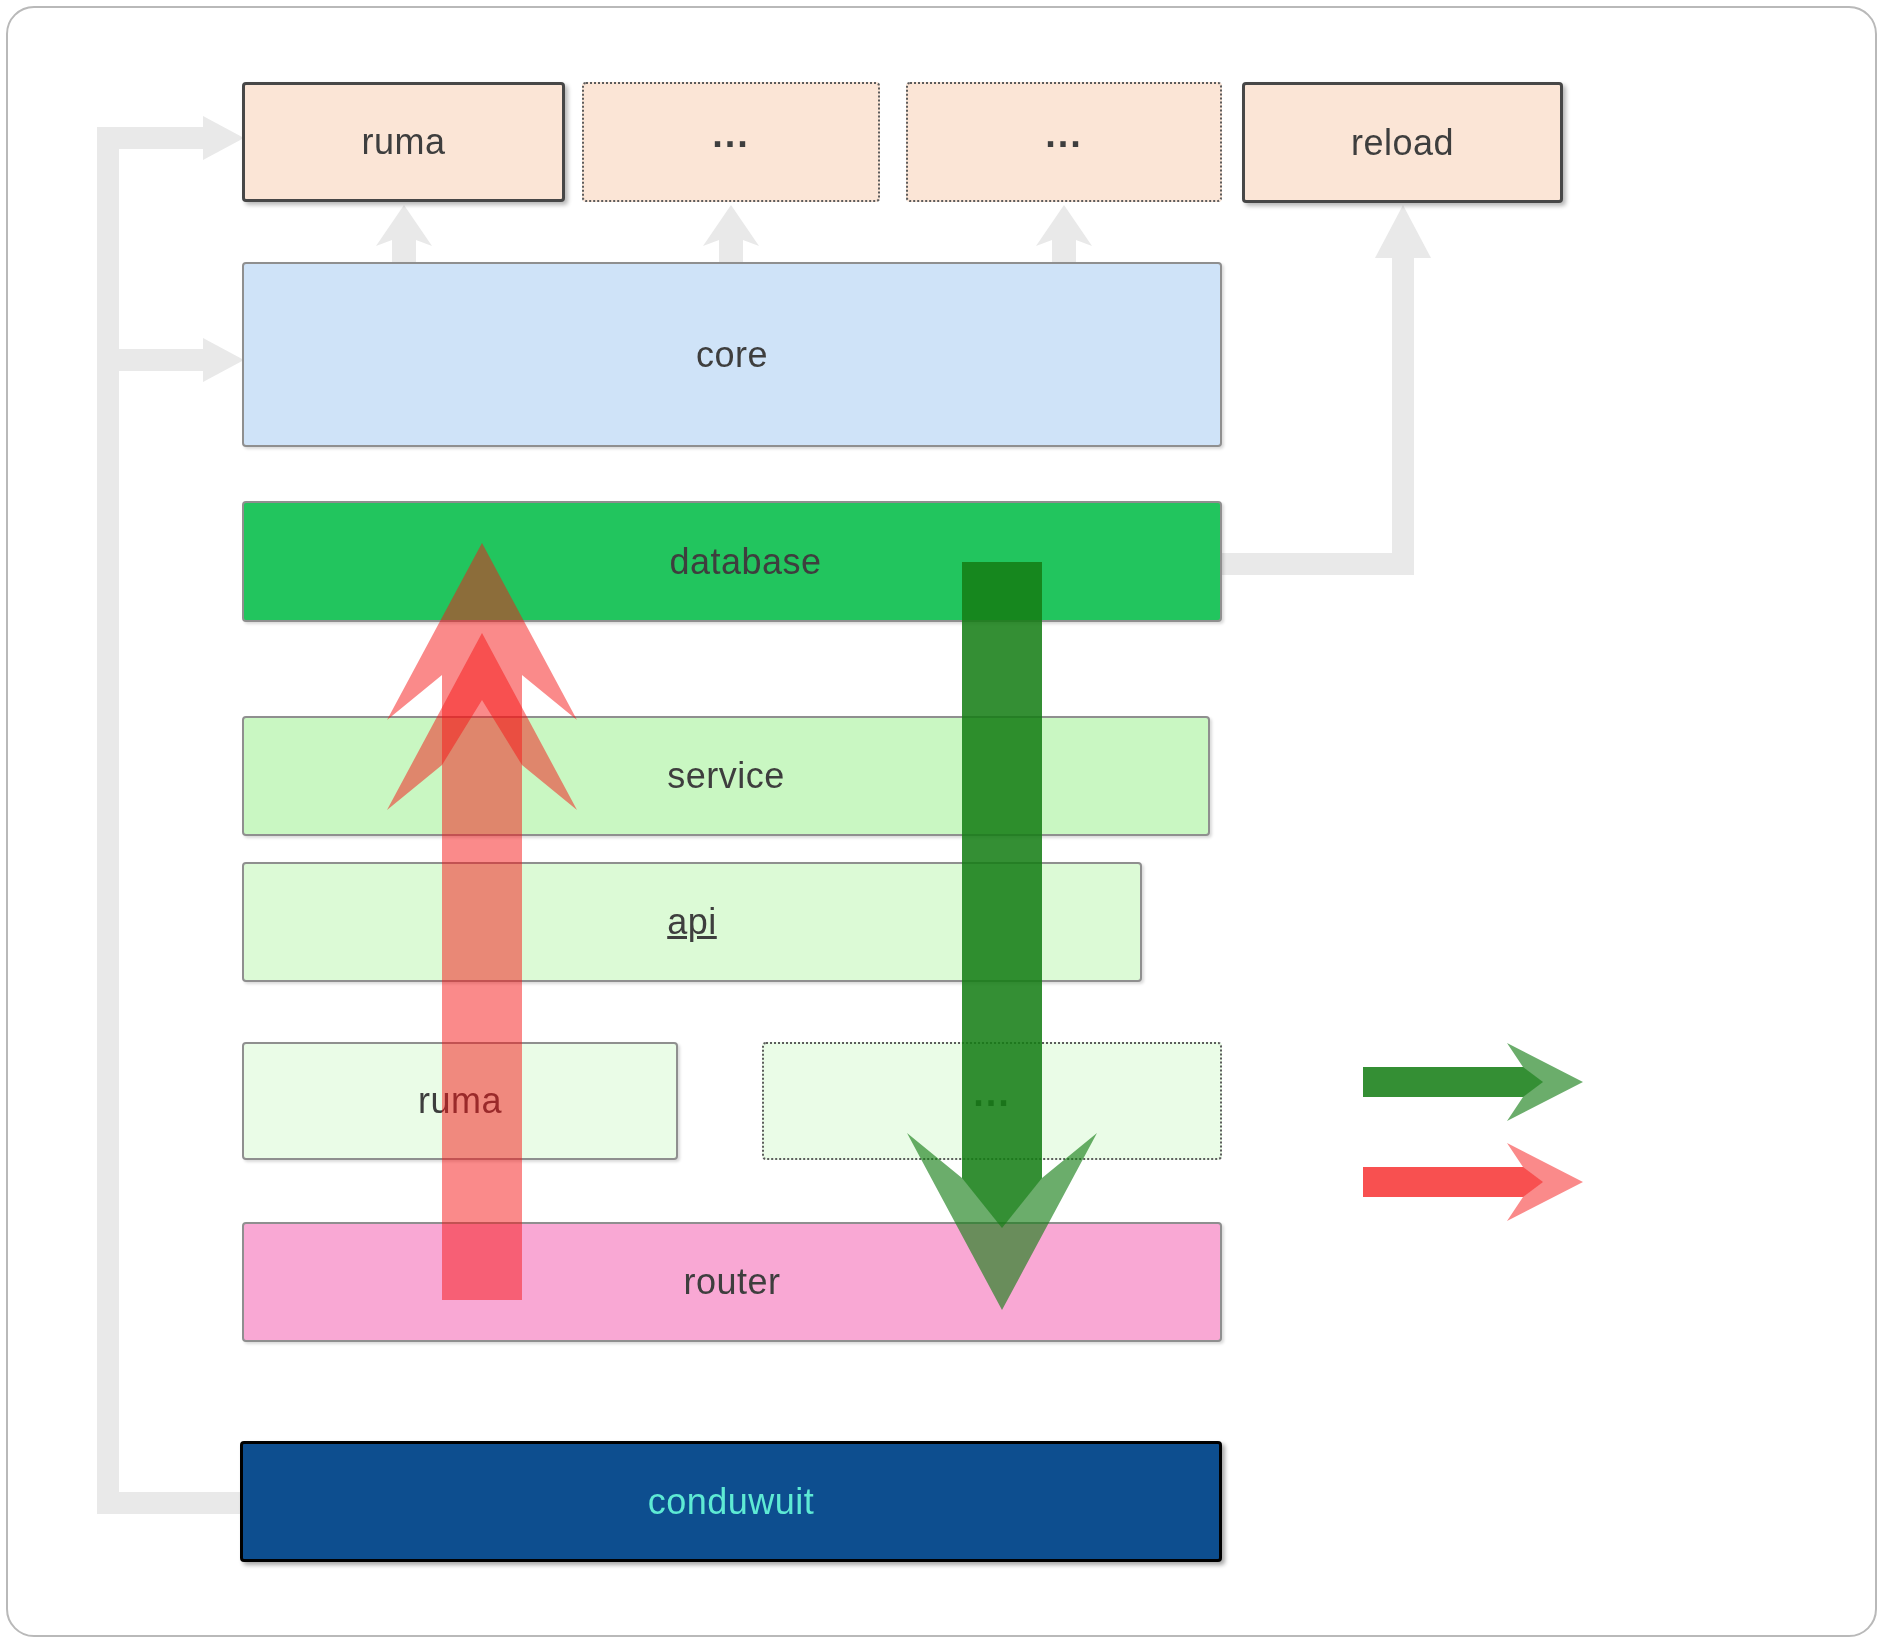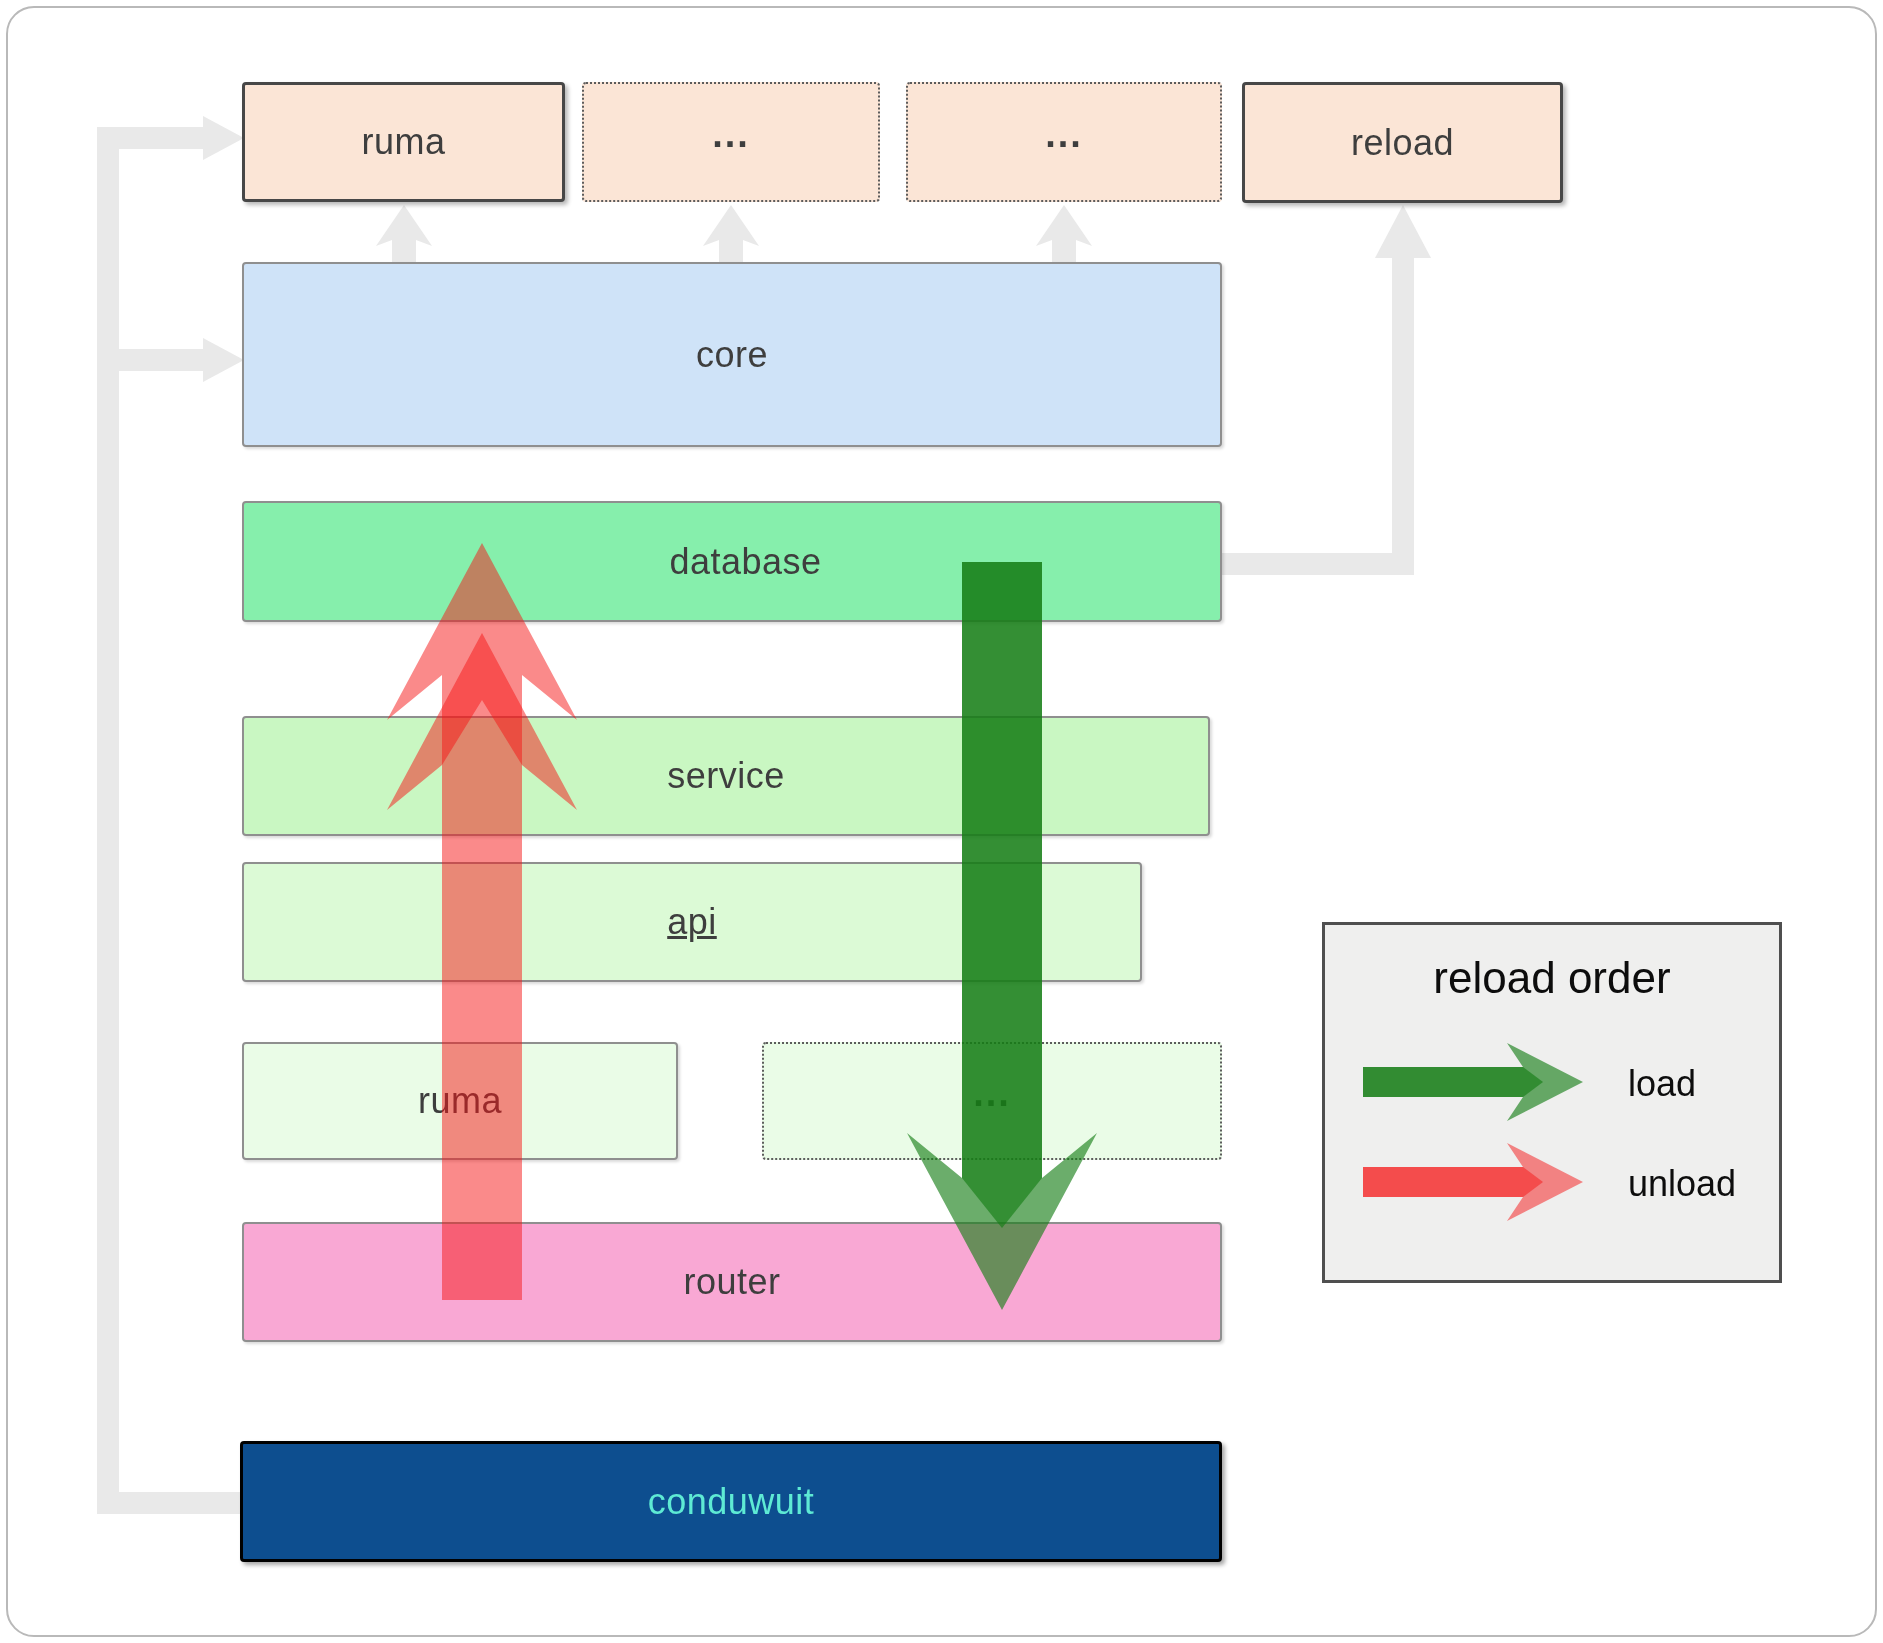--- a/index.html
+++ b/index.html
@@ -17,21 +17,21 @@
   .box{
     position:absolute;display:flex;align-items:center;justify-content:center;
     box-sizing:border-box;border-radius:4px;z-index:2;
     font-size:36px;color:#3e3e3e;letter-spacing:.5px;
   }
   .soft-border{border:2px solid #8f8f8f;box-shadow:2px 2px 3px rgba(0,0,0,.15);}
   .dark-border{border:3px solid #474747;box-shadow:3px 3px 4px rgba(0,0,0,.28);}
   .dotted-border{border:2px dotted #5c5c5c;}
   .peach{background:#fbe5d6;}
   .blue{background:#cfe3f8;}
-  .db-green{background:#86efac;padding-left:27px;}
+  .db-green{background:#22c55e;padding-left:27px;}
   .svc-green{background:#c9f7c2;}
   .api-green{background:#dcfad6;}
   .pale-green{background:#eafce7;}
   .white-fill{background:#f9a8d4;}
   .brand-blue{background:#0d4e8f;color:#5eead4;font-weight:500;border:3px solid #000;box-shadow:3px 3px 4px rgba(0,0,0,.35);}
   .dots{font-weight:700;font-size:38px;letter-spacing:2px;line-height:0;transform:translateY(-8px);}
   
   #box-ruma{left:242px;top:82px;width:323px;height:120px;}
   #box-ell1{left:582px;top:82px;width:298px;height:120px;}
   #box-ell2{left:906px;top:82px;width:316px;height:120px;}
@@ -121,25 +121,20 @@
   <div class="box pale-green dotted-border" id="box-ell3">
     <span class="dots">...</span>
   </div>
   <div class="box white-fill soft-border" id="box-router">
     <span>router</span>
   </div>
   <div class="box brand-blue" id="box-conduwuit">
     <span>conduwuit</span>
   </div>
 
-  <div id="legend">
-    <div id="legend-title">reload order</div>
-    <div class="legend-item-label" id="legend-load-label">load</div>
-    <div class="legend-item-label" id="legend-unload-label">unload</div>
-  </div>
 
   <svg id="arrow-layer" class="layer" width="1883" height="1643" viewBox="0 0 1883 1643">
 
     <g>
       <polygon points="442,1300 442,675 387,720 482,543 577,720 522,675 522,1300" fill="rgba(245,21,21,0.5)"></polygon>
       <polygon points="482,633 577,810 522,765 482,700 442,765 387,810" fill="rgba(245,21,21,0.5)"></polygon>
     </g>
 
     <g>
       <polygon points="962,562 962,1178 907,1133 1002,1310 1097,1133 1042,1178 1042,562" fill="rgba(20,125,20,0.63)"></polygon>

